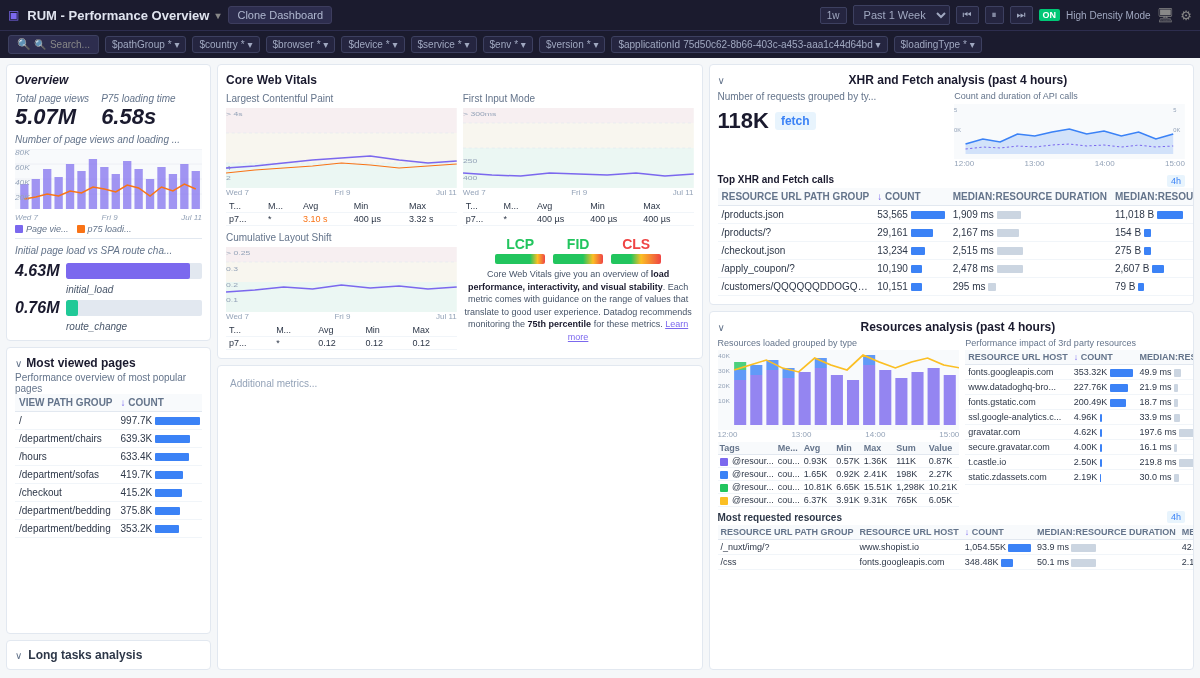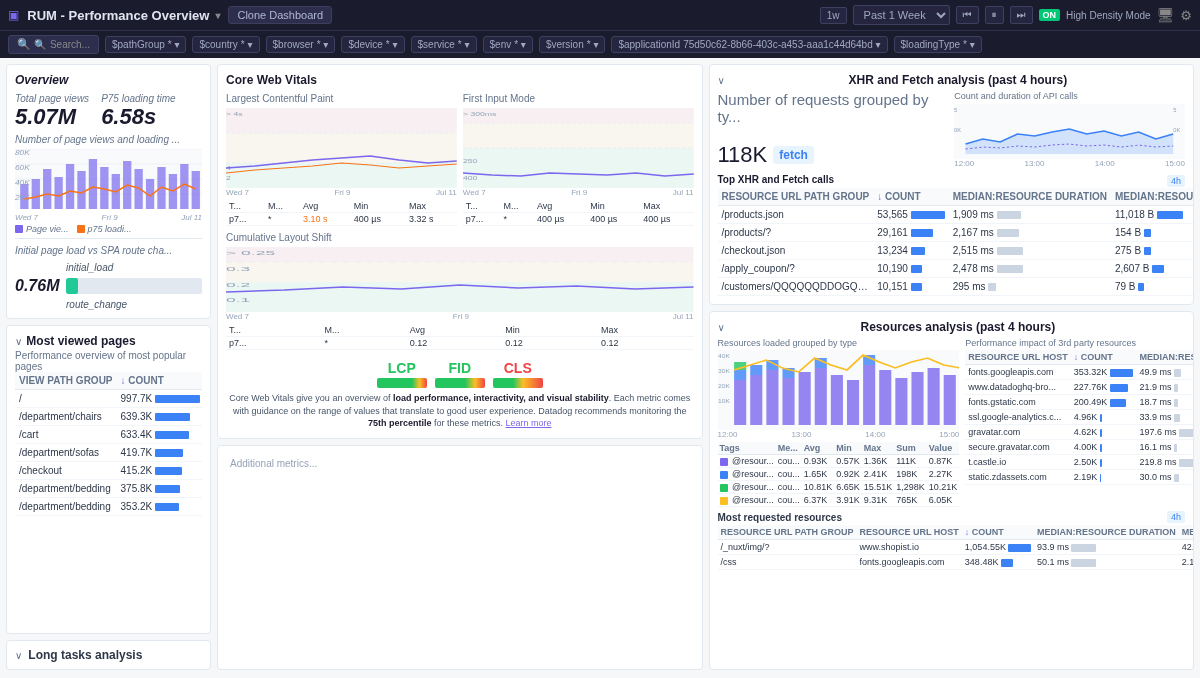--- a/index.html
+++ b/index.html
@@ -97,21 +97,21 @@
     .xhr-card { flex: 0 0 auto; }
     .resources-card { flex: 1; overflow: hidden; }
 
     .section-header { display: flex; align-items: center; gap: 6px; margin-bottom: 4px; }
     .collapse-btn { color: #64748b; cursor: pointer; font-size: 10px; }
     .section-title { font-size: 12px; font-weight: 700; color: #1a1a2e; flex: 1; text-align: center; }
     .time-badge { background: #e8f4fd; color: #3b82f6; font-size: 9px; padding: 1px 4px; border-radius: 2px; }
 
     .xhr-top { display: grid; grid-template-columns: 1fr 1fr; gap: 6px; margin-bottom: 6px; }
     .fetch-count { display: flex; align-items: center; gap: 6px; }
-    .fetch-number { font-size: 22px; font-weight: 400; color: #1a1a2e; }
+    .fetch-number { font-size: 22px; font-weight: 700; color: #1a1a2e; }
     .fetch-label-box { background: #e8f4fd; color: #3b82f6; padding: 2px 6px; border-radius: 3px; font-size: 12px; font-weight: 600; }
 
     .line-chart { height: 55px; }
     .line-chart svg { width: 100%; height: 100%; }
 
     .xhr-table-section { margin-top: 4px; }
     .xhr-table-title { font-size: 10px; font-weight: 700; color: #1a1a2e; margin-bottom: 3px; }
 
     .resource-top { display: grid; grid-template-columns: 1fr 1fr; gap: 6px; }
     .stacked-chart { height: 80px; }
@@ -259,20 +259,26 @@
           <span>Page vie...</span>
         </div>
         <div class="legend-item">
           <span class="legend-dot" style="background:#f97316"></span>
           <span>p75 loadi...</span>
         </div>
       </div>
 
       <div class="spa-section">
         <div class="spa-title">Initial page load vs SPA route cha...</div>
+        <div class="spa-row">
+          <span class="spa-value">4.63M</span>
+          <div class="spa-bar-container">
+            <div class="spa-bar-fill blue-fill" style="width:91%"></div>
+          </div>
+        </div>
         <div style="font-size:10px;color:#475569;margin-bottom:4px;margin-left:51px">initial_load</div>
         <div class="spa-row">
           <span class="spa-value">0.76M</span>
           <div class="spa-bar-container">
             <div class="spa-bar-fill teal-fill" style="width:9%"></div>
           </div>
         </div>
         <div style="font-size:10px;color:#475569;margin-left:51px">route_change</div>
       </div>
     </div>
@@ -297,21 +303,21 @@
     <td>/</td>
     <td>997.7K <span class="bar-blue" style="width:45px"></span></td>
 
   </tr>
               <tr>
     <td>/department/chairs</td>
     <td>639.3K <span class="bar-blue" style="width:35px"></span></td>
 
   </tr>
               <tr>
-    <td>/cart</td>
+    <td>/hours</td>
     <td>633.4K <span class="bar-blue" style="width:34px"></span></td>
 
   </tr>
               <tr>
     <td>/department/sofas</td>
     <td>419.7K <span class="bar-blue" style="width:27.5px"></span></td>
 
   </tr>
               <tr>
     <td>/checkout</td>
@@ -422,21 +428,21 @@
                   <td>*</td>
                   <td>400 µs</td>
                   <td>400 µs</td>
                   <td>400 µs</td>
                 </tr>
           </tbody>
             </table>
         </div>
       </div>
 
-      <div style="display:grid;grid-template-columns:1fr;gap:6px;margin-top:6px">
+      <div style="display:grid;grid-template-columns:1fr 1fr;gap:6px;margin-top:6px">
 
         <div>
           <div class="card-subtitle">Cumulative Layout Shift</div>
           <div class="chart-area" style="height:65px">
             <svg viewBox="0 0 160 65" preserveAspectRatio="none">
               <rect width="160" height="65" fill="#f8fafc"></rect>
               <rect x="0" y="0" width="160" height="15" fill="rgba(239,68,68,0.06)"></rect>
               <rect x="0" y="15" width="160" height="20" fill="rgba(251,191,36,0.06)"></rect>
               <rect x="0" y="35" width="160" height="30" fill="rgba(34,197,94,0.06)"></rect>
               <text x="0" y="8" font-size="6" fill="#94a3b8">&gt; 0.25</text>
@@ -502,21 +508,21 @@
   <div class="right-col">
 
     <div class="card xhr-card">
       <div class="section-header">
         <span class="collapse-btn">∨</span>
         <div class="section-title">XHR and Fetch analysis (past 4 hours)</div>
       </div>
       <div class="xhr-top">
 
         <div>
-          <div style="font-size:15px;color:#64748b;margin-bottom:17px">Number of requests grouped by ty...</div>
+          <div style="font-size:10px;color:#64748b;margin-bottom:6px">Number of requests grouped by ty...</div>
           <div class="fetch-count">
             <span class="fetch-number">118K</span>
             <span class="fetch-label-box">fetch</span>
           </div>
         </div>
 
         <div>
           <div style="font-size:9px;color:#64748b;margin-bottom:3px">Count and duration of API calls</div>
           <div class="line-chart">
             <svg viewBox="0 0 200 55" preserveAspectRatio="none">

